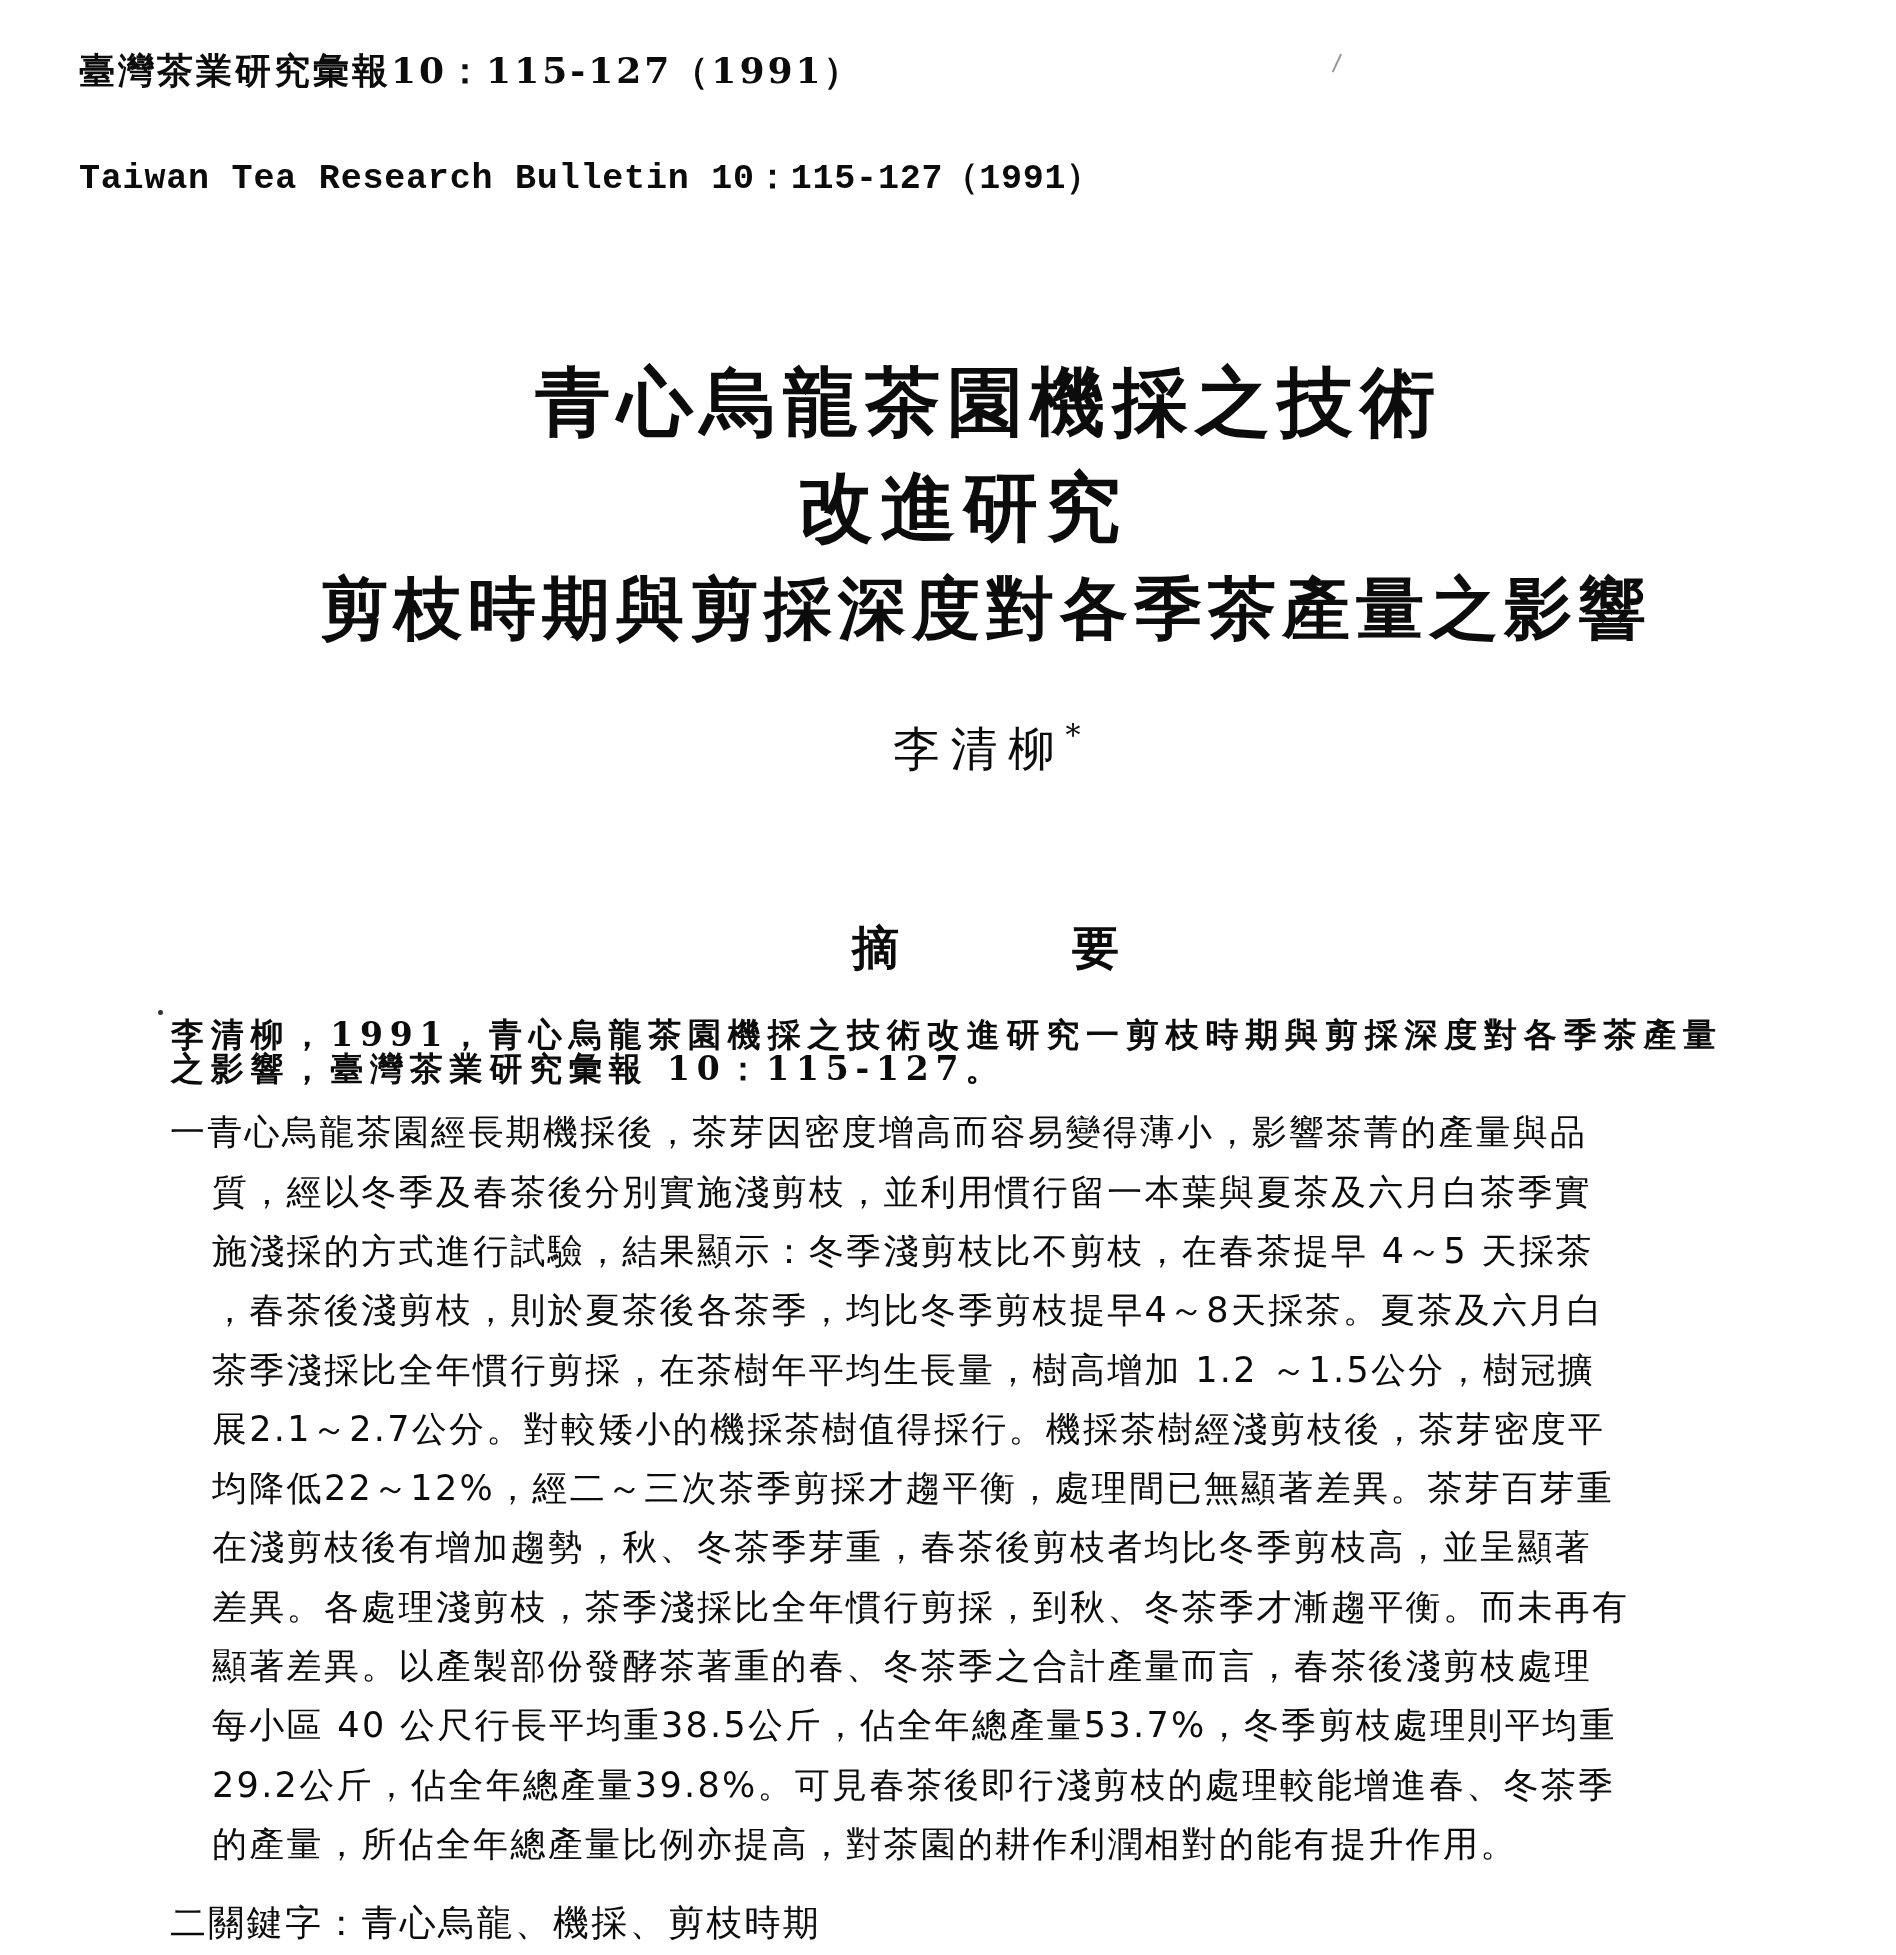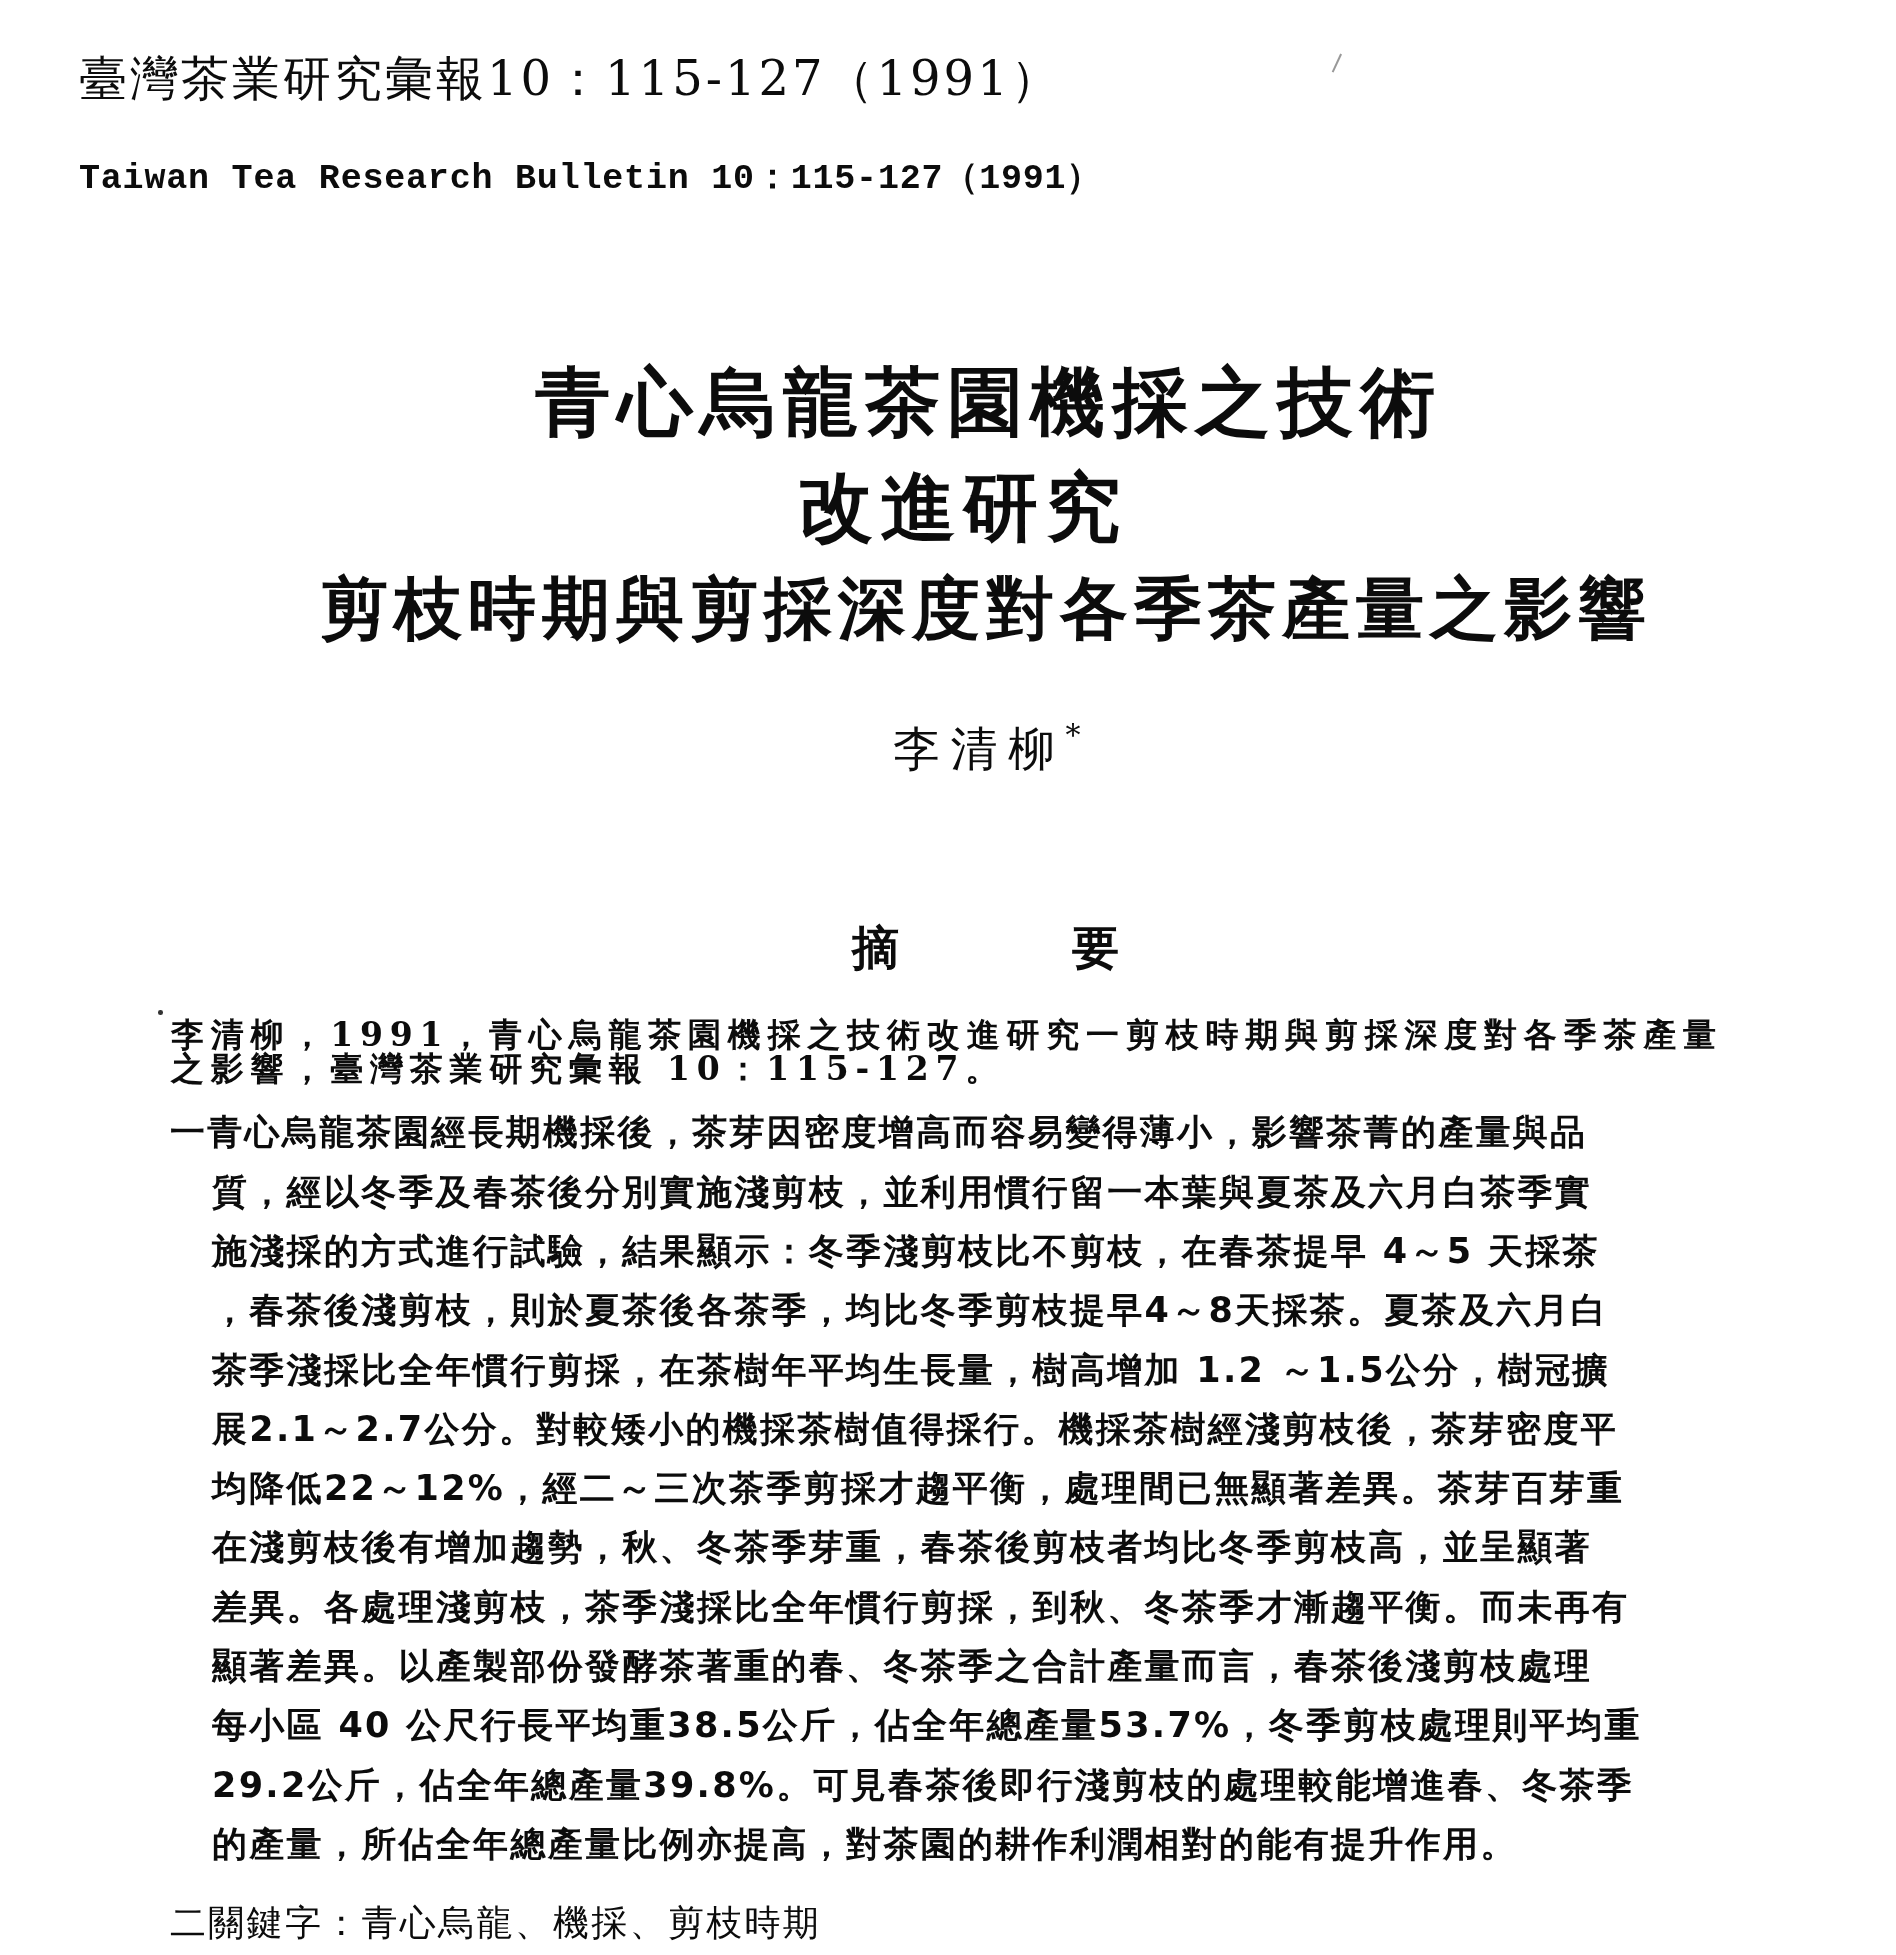--- a/index.html
+++ b/index.html
@@ -3,21 +3,21 @@
   <meta charset="utf-8">
   <style>
     html, body { margin: 0; padding: 0; background: #ffffff; }
     body {
       width: 1896px; height: 1955px; position: relative; overflow: hidden;
       color: #0c0c0c;
       font-family: "DejaVu Serif", "Liberation Serif", serif;
     }
     .abs { position: absolute; white-space: nowrap; }
     .journal-zh {
-      left: 79px; top: 47px; font-size: 48px; font-weight: normal; letter-spacing: 3px;
+      left: 79px; top: 47px; font-size: 36px; font-weight: bold; letter-spacing: 3px;
       font-family: "DejaVu Serif", serif;
     }
     .journal-en {
       left: 79px; top: 111px; font-size: 35px; letter-spacing: 0.8px;
       font-family: "Liberation Mono", "DejaVu Sans Mono", monospace; font-weight: bold; margin-top: 42px;
     }
     .stray-mark {
       left: 1336px; top: 53px; width: 1.5px; height: 19.5px; background: #999;
       transform: rotate(25deg);
     }
@@ -30,21 +30,21 @@
     .author sup { font-size: 30px; vertical-align: 19.5px; letter-spacing: 0; }
     .abstract-heading { top: 917px; left: 852px; font-size: 47px; font-weight: bold;
       font-family: "DejaVu Sans", sans-serif; }
     .abstract-heading span { display: inline-block; }
     .abstract-heading .gap { width: 173px; }
     .citation { left: 171px; font-size: 33px; font-weight: bold; letter-spacing: 6.8px;
       font-family: "DejaVu Serif", serif; }
     .cite-1 { top: 989px; margin-top: 24px; }
     .cite-2 { top: 1047px; }
     .dot-mark { left: 158px; top: 1010px; width: 4.5px; height: 4.5px; border-radius: 2.3px; background: #333; }
-    .body-line { font-size: 35px; font-weight: bold; letter-spacing: 2.3px;
+    .body-line { font-size: 35px; font-weight: normal; letter-spacing: 2.3px;
       font-family: "DejaVu Sans", sans-serif; }
     .body-line.first { left: 170px; }
     .body-line.cont { left: 212px; }
     .keywords { left: 170px; top: 1899px; font-size: 36px; font-weight: normal; letter-spacing: 2.3px;
       font-family: "DejaVu Sans", sans-serif; }
   </style>
 </head>
 <body>
 
 <div>

